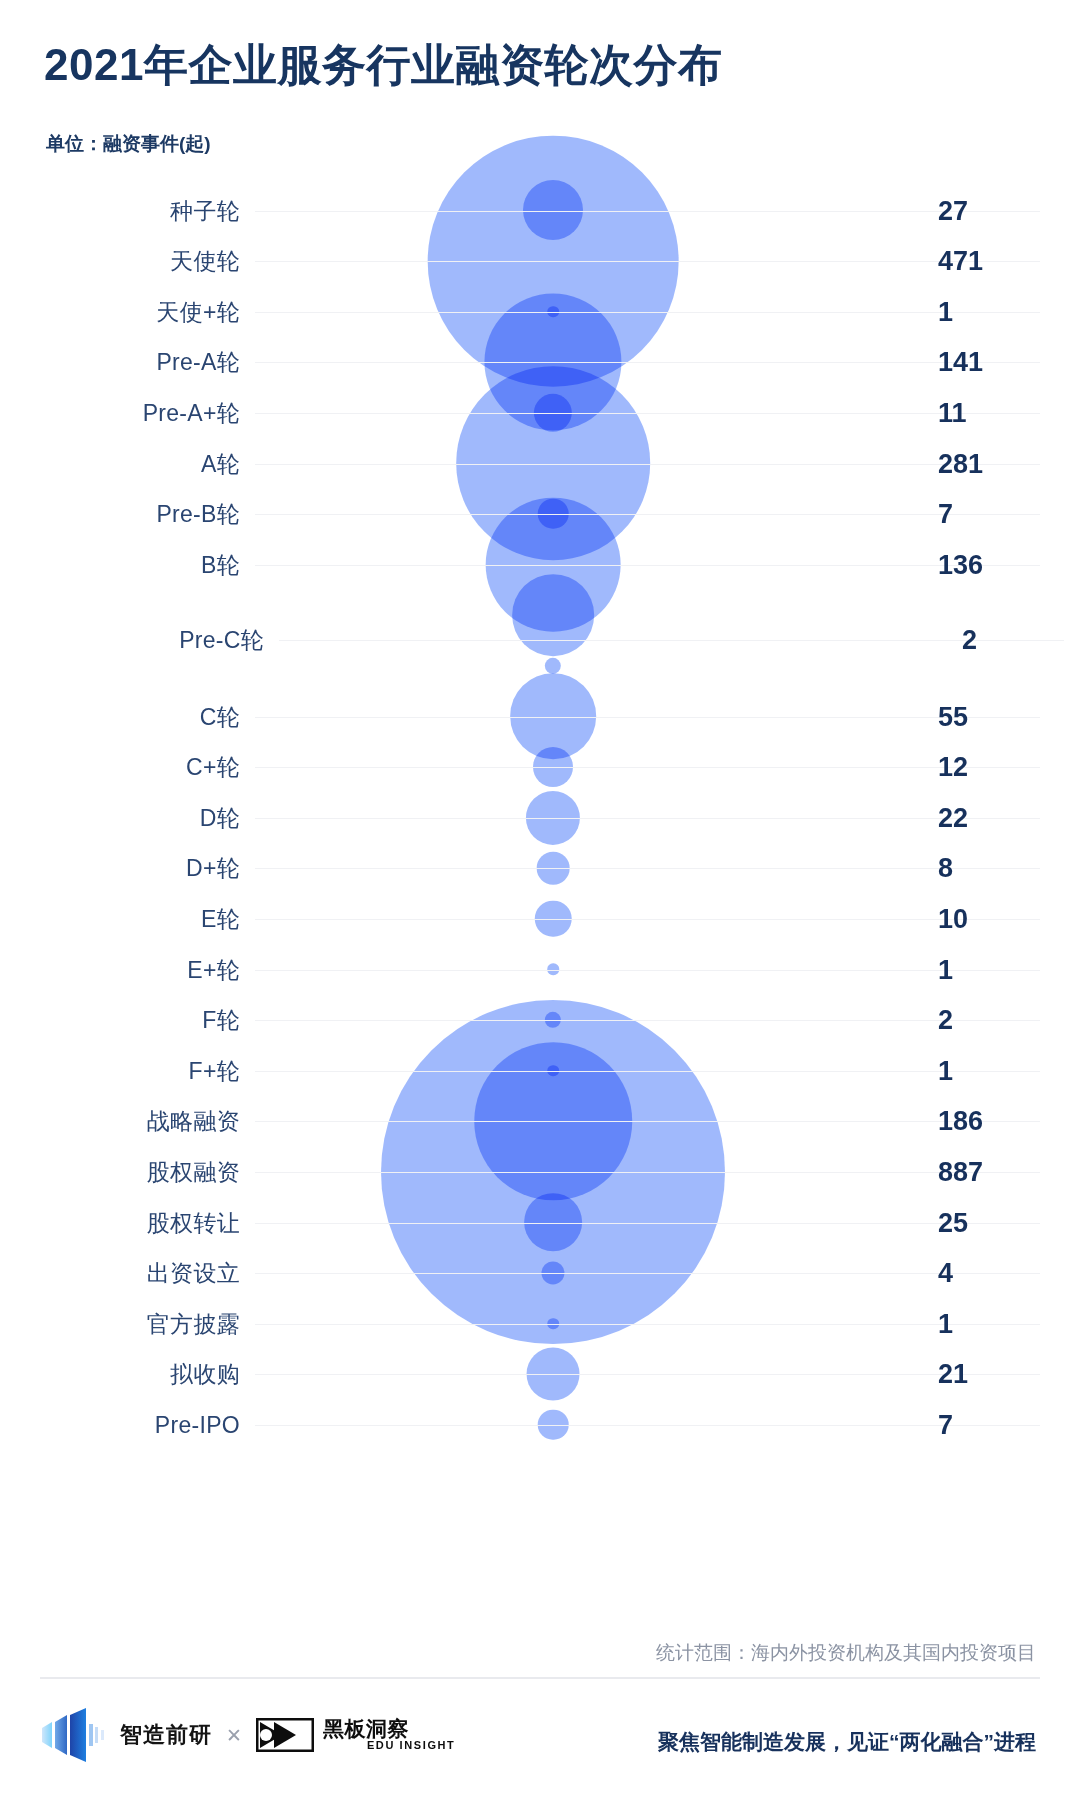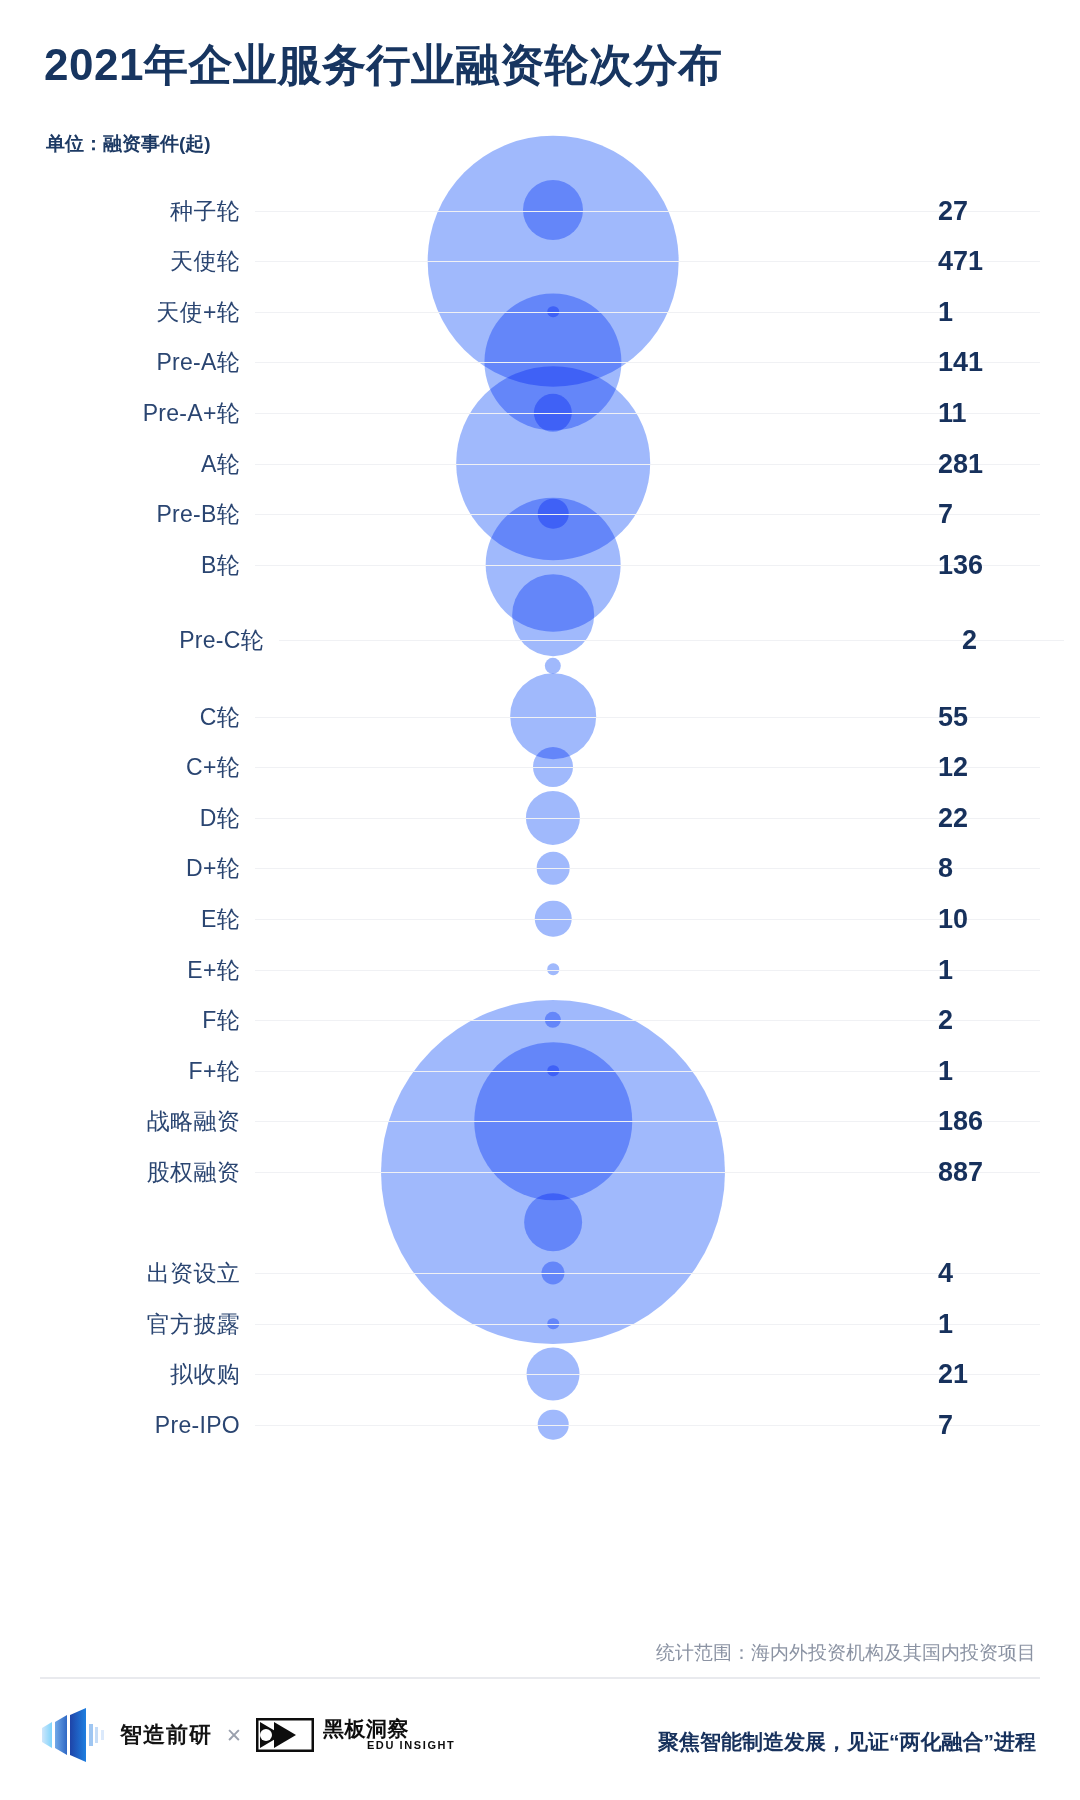--- a/index.html
+++ b/index.html
@@ -325,20 +325,25 @@
     </div>
     <div class="row" style="top: 932.8px;">
       <div class="rowline"></div>
       <div class="rowlabel">战略融资</div>
       <div class="rowvalue">186</div>
     </div>
     <div class="row" style="top: 983.4px;">
       <div class="rowline"></div>
       <div class="rowlabel">股权融资</div>
       <div class="rowvalue">887</div>
+    </div>
+    <div class="row" style="top: 1034px;">
+      <div class="rowline"></div>
+      <div class="rowlabel">股权转让</div>
+      <div class="rowvalue">25</div>
     </div>
     <div class="row" style="top: 1084.6px;">
       <div class="rowline"></div>
       <div class="rowlabel">出资设立</div>
       <div class="rowvalue">4</div>
     </div>
     <div class="row" style="top: 1135.2px;">
       <div class="rowline"></div>
       <div class="rowlabel">官方披露</div>
       <div class="rowvalue">1</div>

